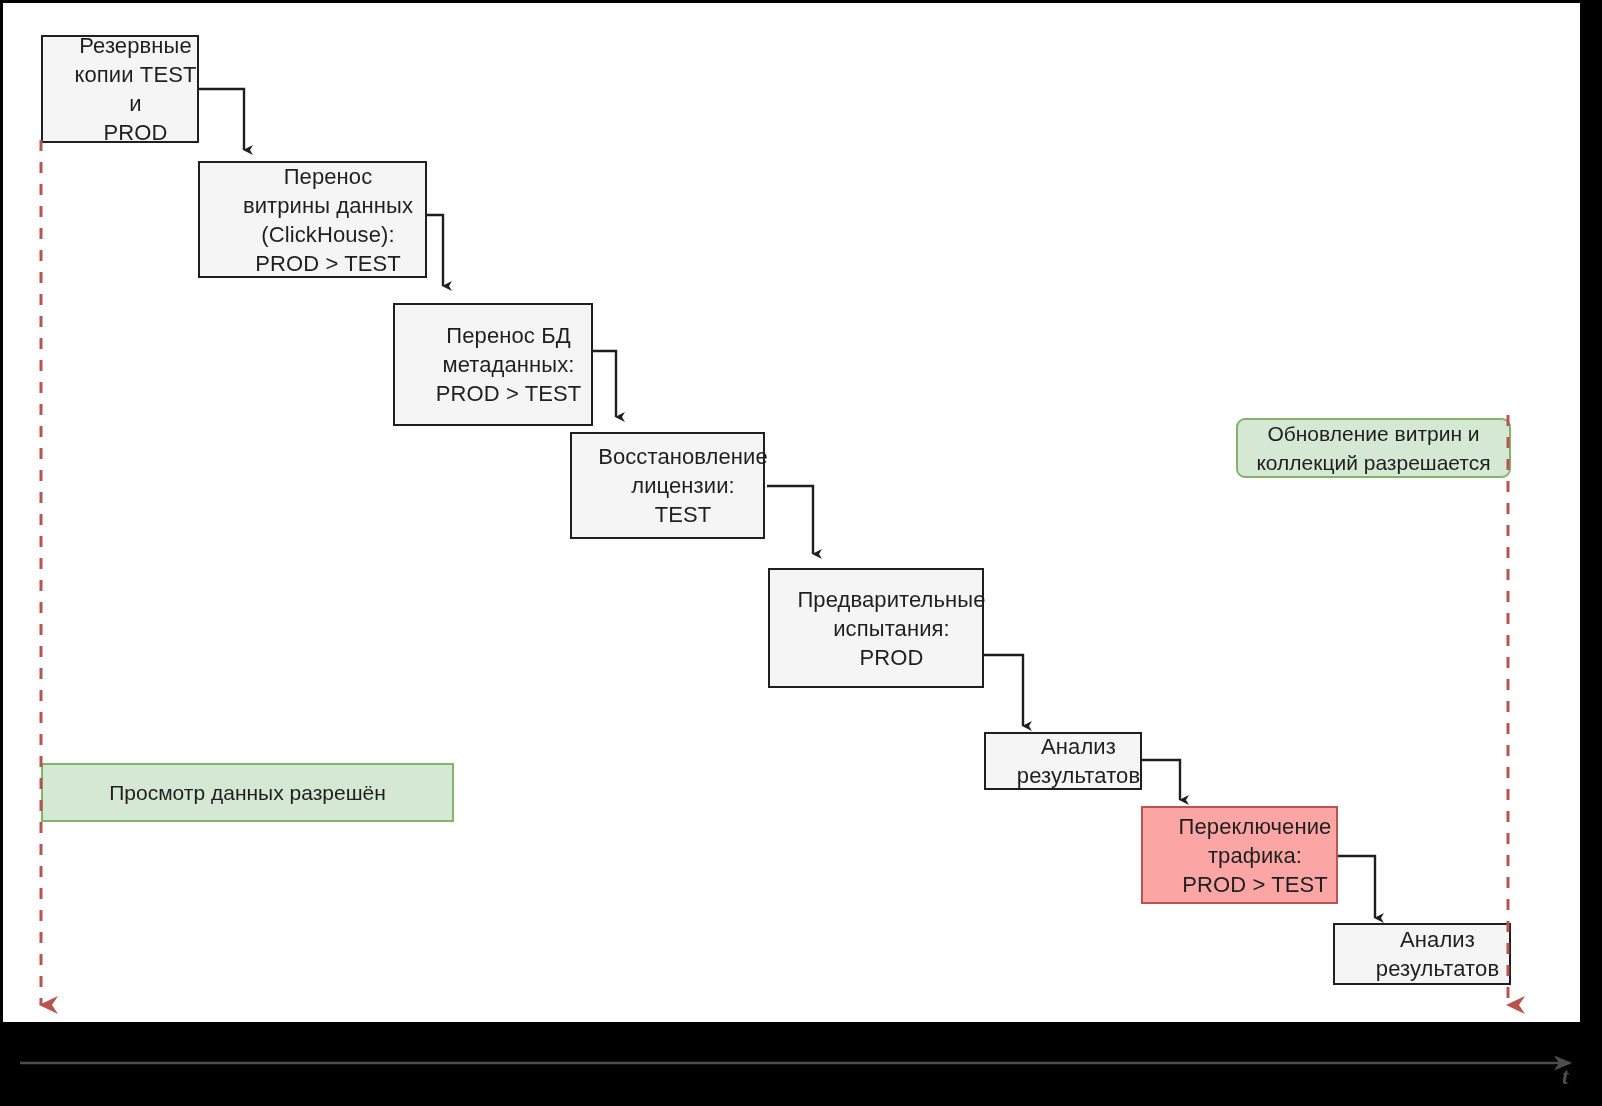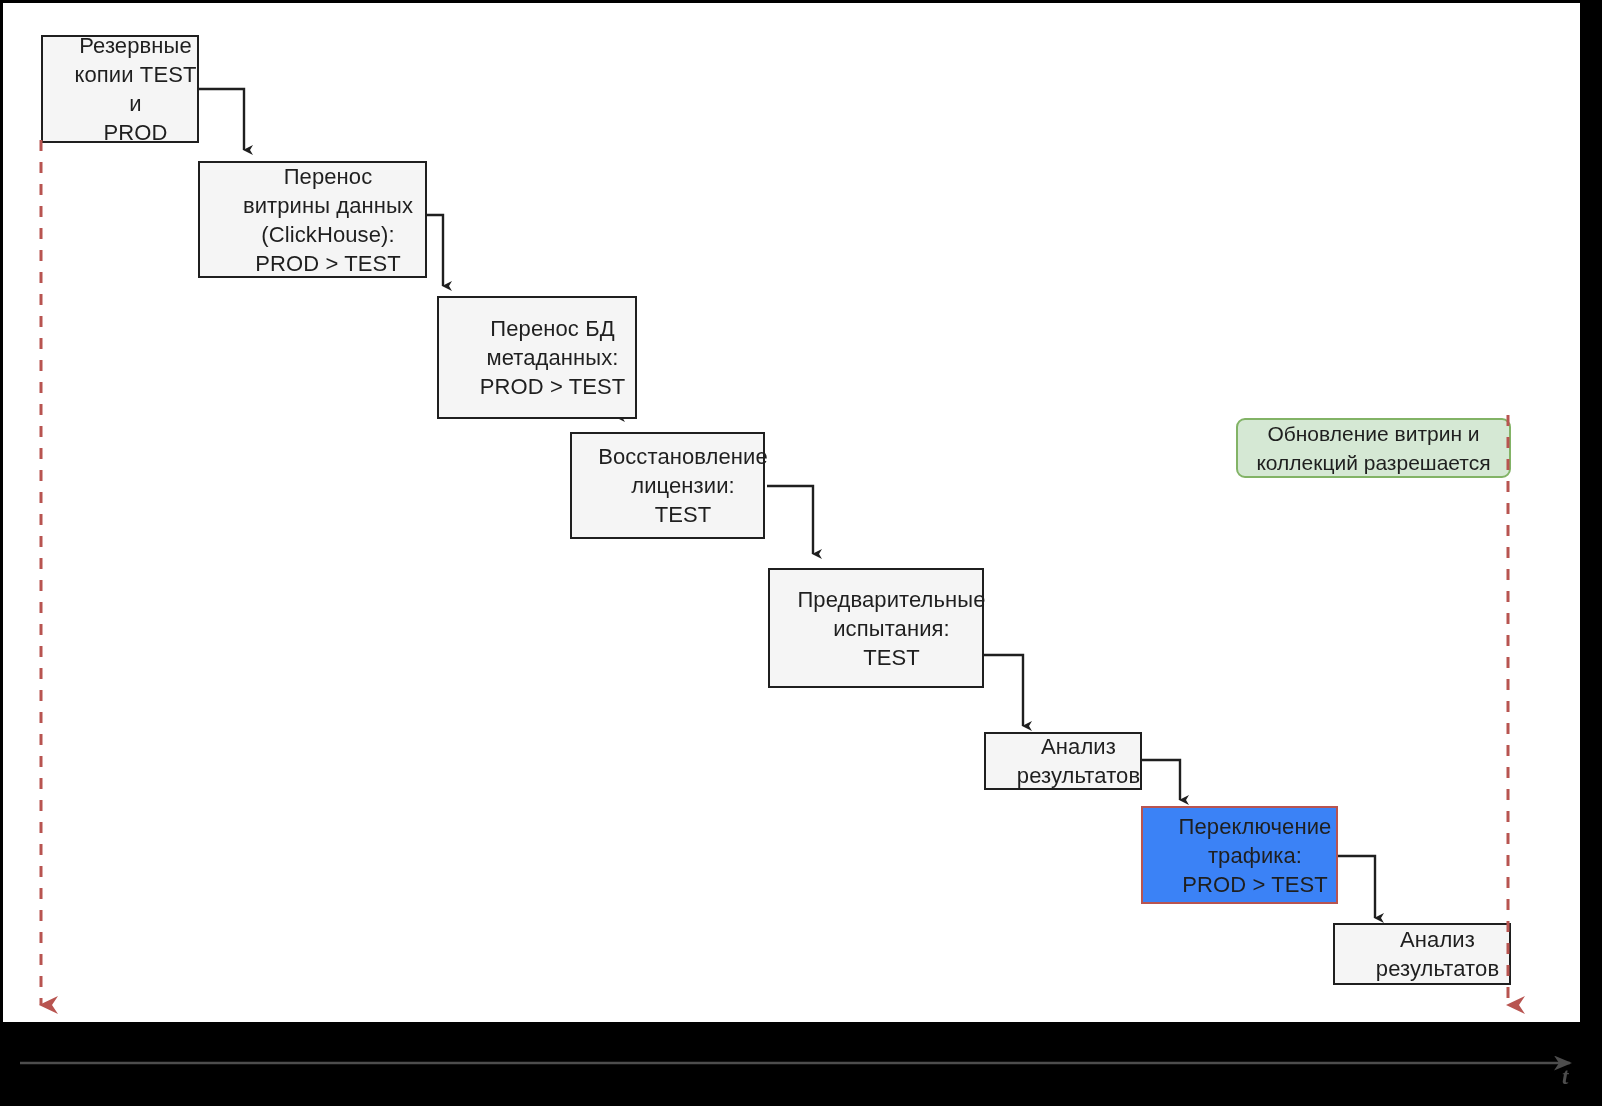--- a/index.html
+++ b/index.html
@@ -45,21 +45,21 @@
     line-height: 29px;
     white-space: pre-line;
     letter-spacing: 0.1px;
     padding-left: 31px;
   }
   .node.grey {
     background: #f5f5f5;
     border: 2px solid #1f1f1f;
   }
   .node.pink {
-    background: #3b82f6;
+    background: #fca5a5;
     border: 2px solid #b85450;
   }
 
   
   .note {
     position: absolute;
     box-sizing: border-box;
     display: flex;
     align-items: center;
     justify-content: center;
@@ -142,43 +142,44 @@
 
     <div class="node grey" style="left:38px;  top:32px;  width:158px; height:108px;">Резервные
 копии TEST и
 PROD</div>
 
     <div class="node grey" style="left:195px; top:158px; width:229px; height:117px;">Перенос
 витрины данных
 (ClickHouse):
 PROD &gt; TEST</div>
 
-    <div class="node grey" style="left:390px; top:293px; width:200px; height:123px;margin-left:44px;">Перенос БД
+    <div class="node grey" style="left:390px; top:300px; width:200px; height:123px;">Перенос БД
 метаданных:
 PROD &gt; TEST</div>
 
     <div class="node grey" style="left:567px; top:429px; width:195px; height:107px;">Восстановление
 лицензии:
 TEST</div>
 
     <div class="node grey" style="left:765px; top:565px; width:216px; height:120px;">Предварительные
 испытания:
-TEST</div>
+PROD</div>
 
     <div class="node grey" style="left:981px; top:729px; width:158px; height:58px;">Анализ
 результатов</div>
 
     <div class="node pink" style="left:1138px; top:803px; width:197px; height:98px;">Переключение
 трафика:
 PROD &gt; TEST</div>
 
     <div class="node grey" style="left:1330px; top:920px; width:178px; height:62px;">Анализ
 результатов</div>
 
 
+    <div class="note green" style="left:38px; top:760px; width:413px; height:59px;">Просмотр данных разрешён</div>
 
     <div class="note green" style="left:1233px; top:415px; width:275px; height:60px;border-radius:9px;">Обновление витрин и
 коллекций разрешается</div>
 
   </div>
 
   <svg id="markers" viewBox="0 0 1602 1106">
     <defs>
       <marker id="rah" markerWidth="22" markerHeight="22" refX="9" refY="17" orient="auto" markerUnits="userSpaceOnUse">
         <path d="M0,0 L9,19 L18,0 L9,6 Z" fill="#b85450"></path>

